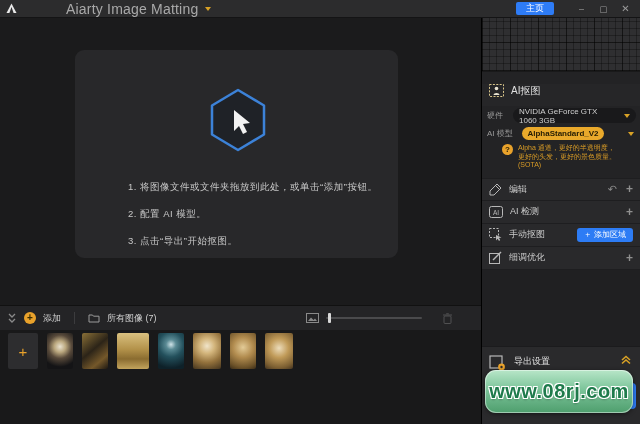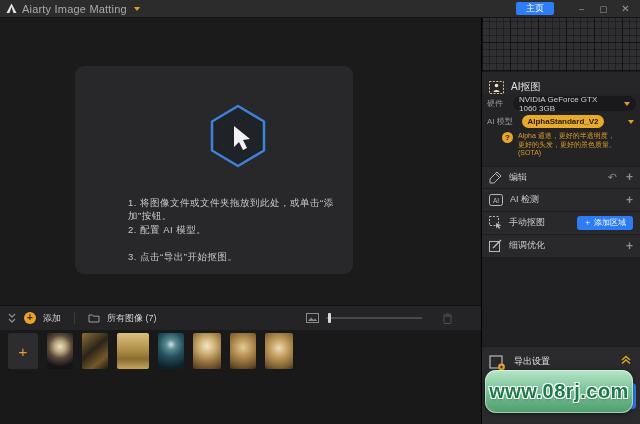--- a/index.html
+++ b/index.html
@@ -8,38 +8,38 @@
     width:640px; height:424px; position:relative;
     background:#1b1b1c; font-family:"Liberation Sans", sans-serif;
     color:#ccc; user-select:none;
   }
   
   .titlebar {
     height:18px; background:#2c2c2d; display:flex; align-items:center;
     padding:0 6px; gap:5px; border-bottom:1px solid #141415;
   }
   .logo { width:11px; height:11px; flex:0 0 auto; }
-  .app-title { font-size:11px; color:#a9a9a9; letter-spacing:.2px; }
+  .app-title { font-size:14px; color:#a9a9a9; letter-spacing:.2px;margin-left:44px; }
   .tb-chevron {
     width:0; height:0; border-left:3px solid transparent; border-right:3px solid transparent;
     border-top:4px solid #d9a226; margin-left:2px;
   }
   .tb-spacer { flex:1; }
   .home-btn {
     background:#2e7cf6; color:#fff; font-size:9px; line-height:13px;
     padding:0 10px; border-radius:2px; height:13px; margin-right:14px;
   }
   .win-ctrl { color:#9a9a9a; font-size:9px; width:17px; text-align:center; line-height:18px; }
   .win-ctrl.close { font-size:10px; }
   
   .body { display:flex; height:406px; }
   .main { width:481px; display:flex; flex-direction:column; background:#1b1b1c; }
   .canvas { height:287px; position:relative; background:#1b1b1c; }
   .drop-panel {
-    position:absolute; left:75px; top:48px; width:278px; height:208px;
+    position:absolute; left:75px; top:32px; width:323px; height:208px;
     background:#28282a; border-radius:9px;
   }
   .hex-wrap { position:absolute; left:134px; top:38px; width:58px; height:64px; }
   .instr { position:absolute; left:53px; font-size:9.5px; color:#c9c9c9; letter-spacing:.5px; }
   .instr.i0 { top:131px; }
   .instr.i1 { top:158px;text-align:right; }
   .instr.i2 { top:185px; }
   
   .btoolbar {
     height:25px; background:#242426; border-top:1px solid #111;
@@ -73,22 +73,22 @@
   }
   .grid-area {
     height:54px; background-color:#2f2f31; border-bottom:1px solid #19191a;
     background-image:
       repeating-linear-gradient(0deg, rgba(0,0,0,0.30) 0, rgba(0,0,0,0.30) 1px, transparent 1px, transparent 7px),
       repeating-linear-gradient(90deg, rgba(0,0,0,0.30) 0, rgba(0,0,0,0.30) 1px, transparent 1px, transparent 7px),
       repeating-linear-gradient(0deg, rgba(0,0,0,0.40) 0, rgba(0,0,0,0.40) 1px, transparent 1px, transparent 28px),
       repeating-linear-gradient(90deg, rgba(0,0,0,0.40) 0, rgba(0,0,0,0.40) 1px, transparent 1px, transparent 28px);
   }
   .sec-header {
-    height:22px; display:flex; align-items:flex-end; gap:7px; padding:0 7px;
-    background:#262628; color:#e0e0e0; font-size:10px;
+    height:22px; display:flex; align-items:flex-start; gap:7px; padding:0 7px;
+    background:#262628; color:#e0e0e0; font-size:10px;margin-top:12px;
   }
   .hw-row { display:flex; align-items:center; gap:4px; padding:2px 4px 3px 5px; }
   .hw-label { font-size:8px; color:#9a9a9a; flex:0 0 22px; }
   .hw-select {
     flex:1; height:15px; background:#19191b; border-radius:8px;
     display:flex; align-items:center; justify-content:center; gap:8px;
     font-size:8px; color:#cfcfcf; padding:0 6px;
   }
   .chev-dn {
     width:0; height:0; border-left:3px solid transparent; border-right:3px solid transparent;

